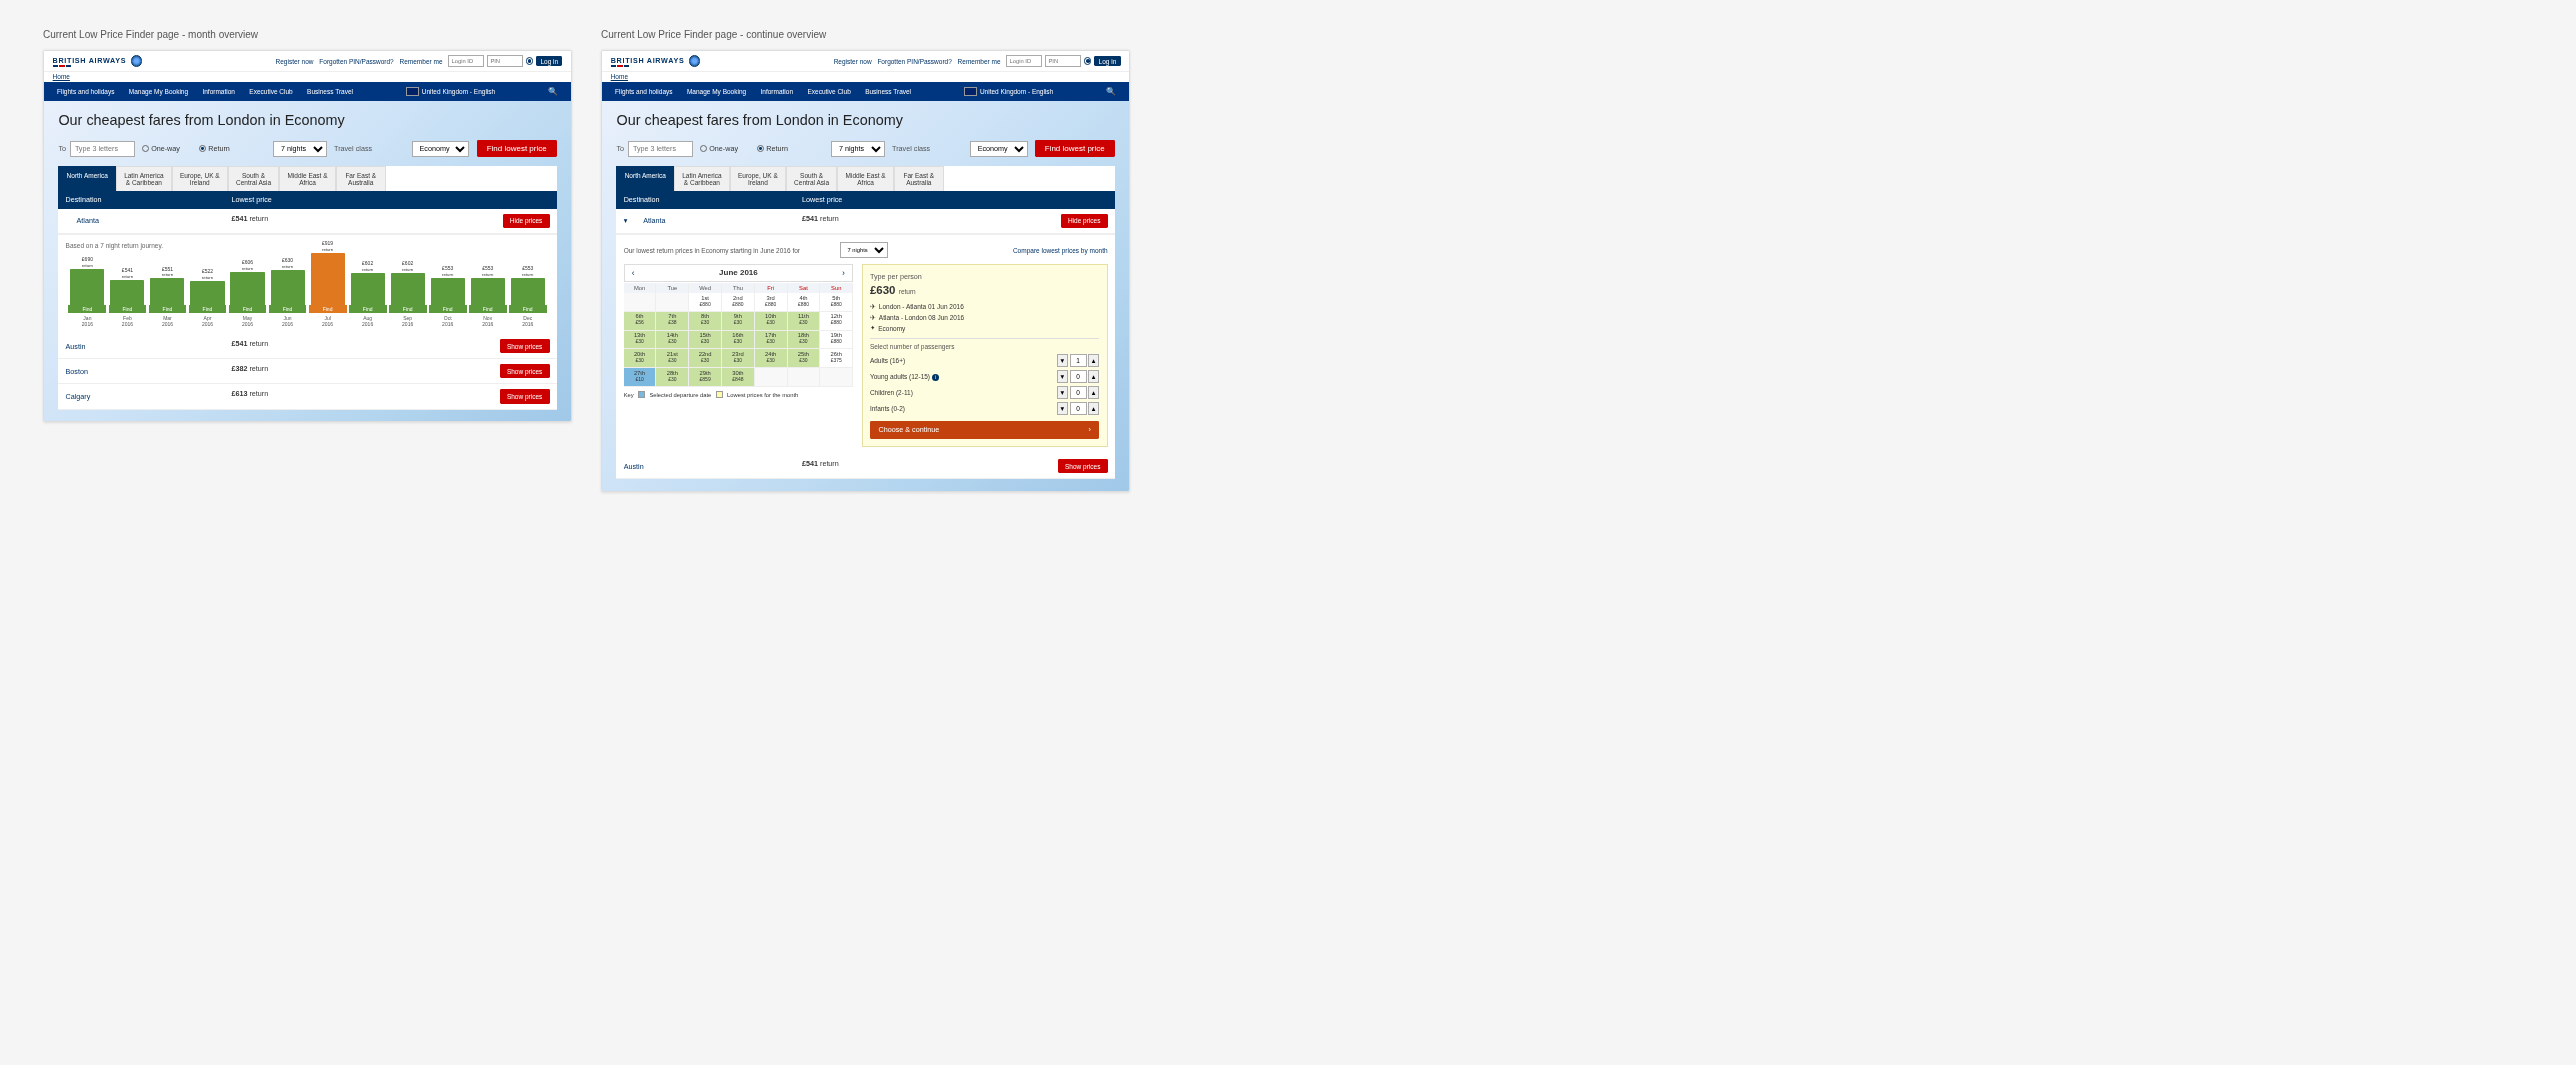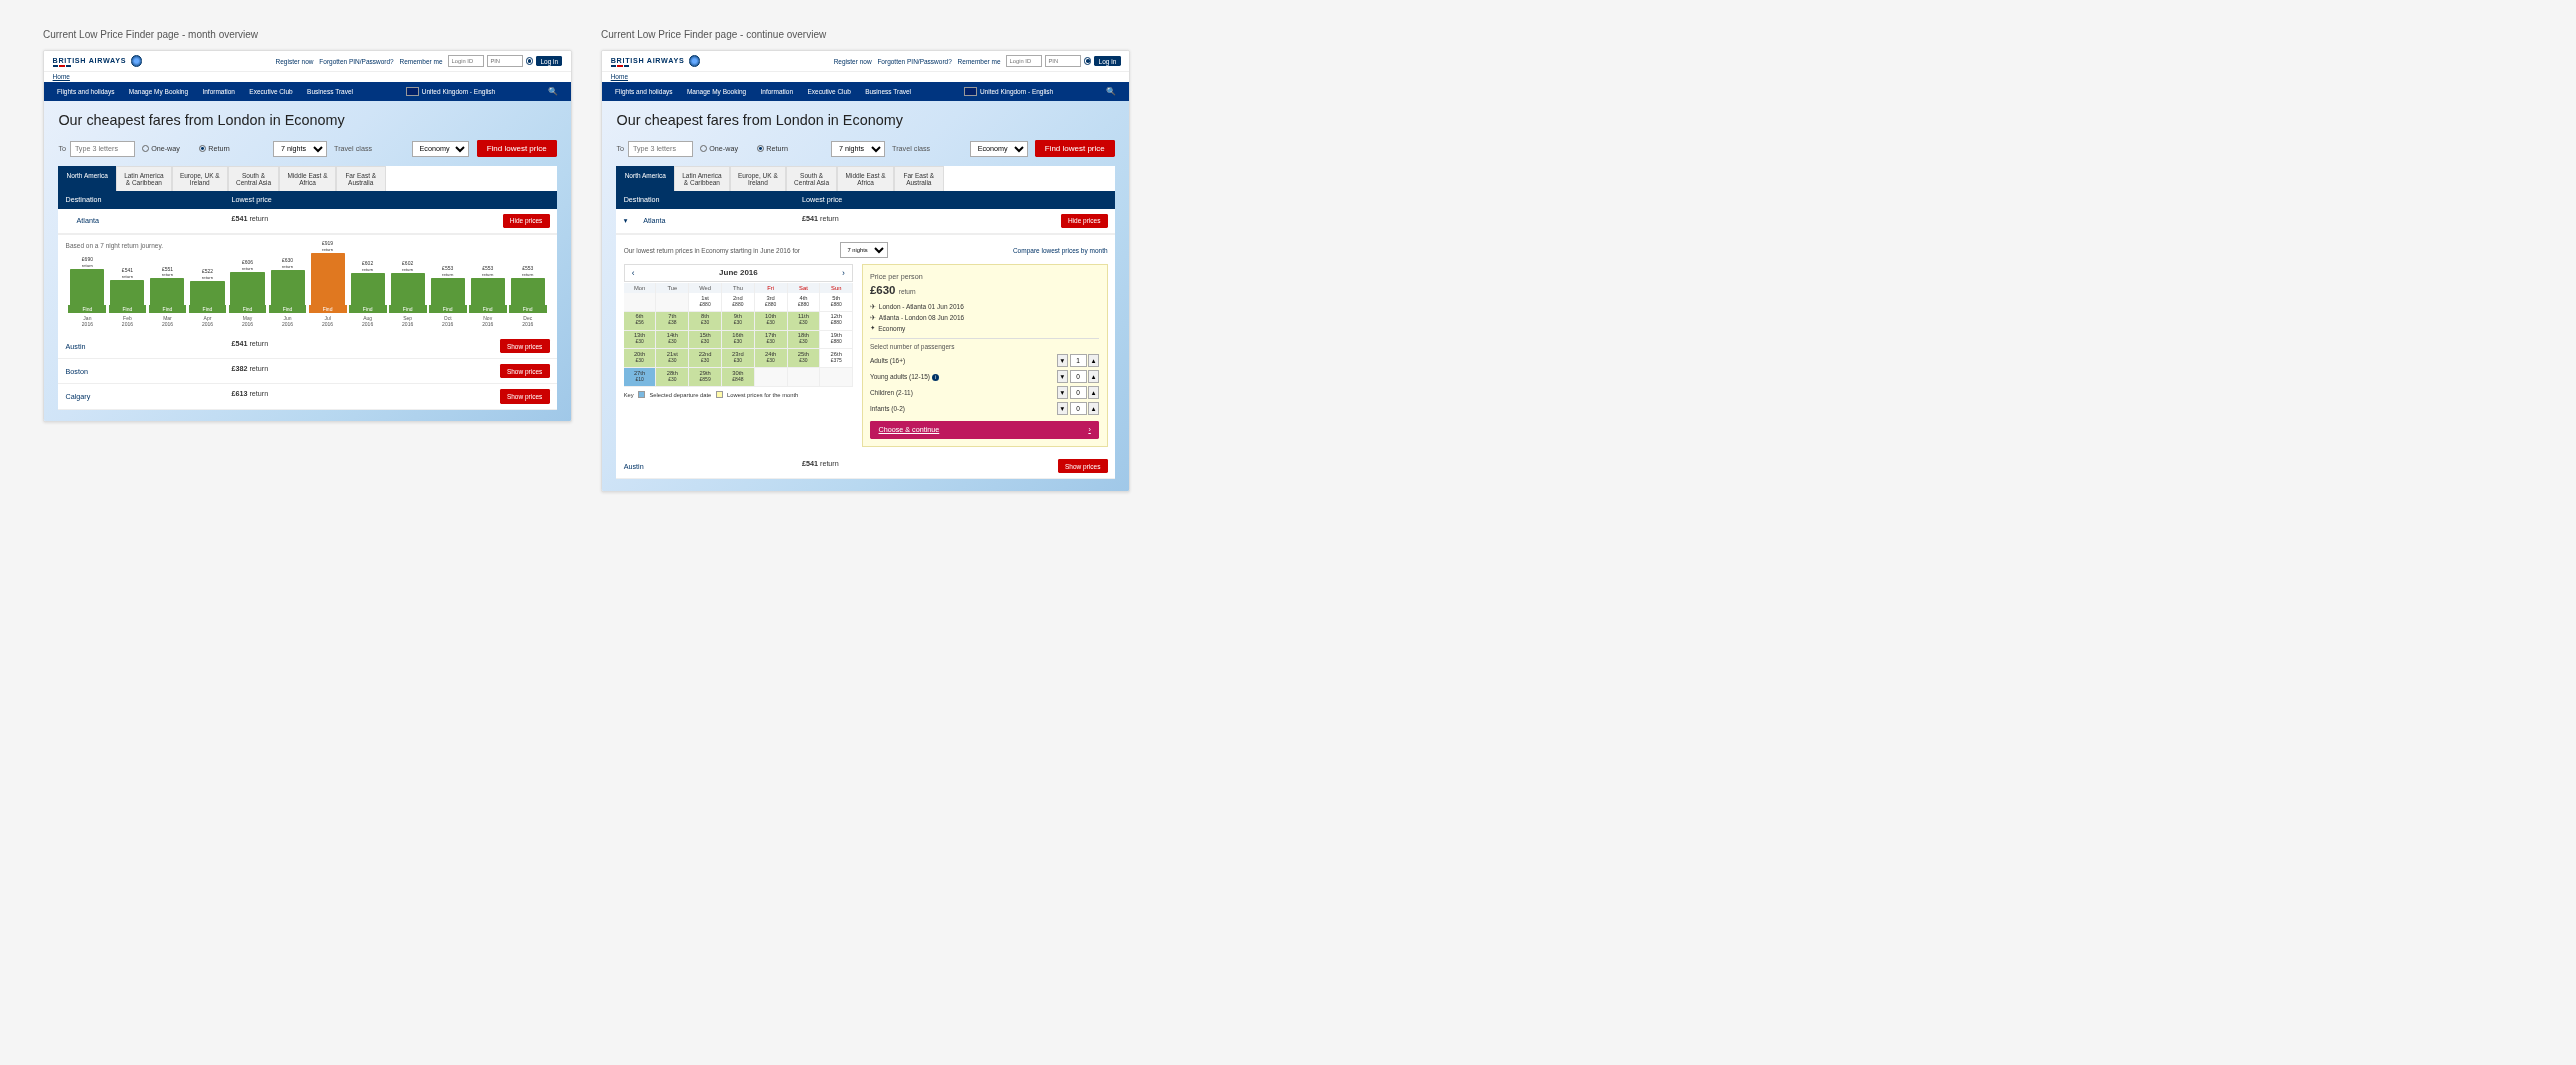--- a/index.html
+++ b/index.html
@@ -510,34 +510,33 @@
       height: 13px;
       border: 0.7px solid #aaa;
       background: #f0f0f0;
       cursor: pointer;
       font-size: 7.2px;
       display: flex;
       align-items: center;
       justify-content: center;
     }
     .choose-btn {
-      background: #be185d;
+      background: #c2410c;
       color: #fff;
       border: none;
       padding: 4.3px 8.6px;
       font-size: 7.2px;
       cursor: pointer;
       border-radius: 1.4px;
       margin-top: 5.8px;
       width: 100%;
       text-align: left;
       display: flex;
       justify-content: space-between;
       align-items: center;
-      text-decoration: underline;
     }
     .cal-key {
       display: flex;
       align-items: center;
       gap: 4.3px;
       margin-top: 4.3px;
       font-size: 5.8px;
     }
     .key-box {
       width: 7.2px; height: 7.2px;
@@ -1107,21 +1106,21 @@
                       <div class="cal-key">
                         <span>Key</span>
                         <div class="key-box blue-key"></div>
                         <span>Selected departure date</span>
                         <div class="key-box yellow-key"></div>
                         <span>Lowest prices for the month</span>
                       </div>
                     </div>
 
                     <div class="calendar-right">
-                      <div class="price-person-title">Price per person</div>
+                      <div class="price-person-title">Type per person</div>
                       <div class="price-person-amount">
                         <span>£630</span>
                         <span class="return-label">return</span>
                       </div>
                       <div class="flight-row">
                         <span class="plane-icon">✈</span>
                         <span>London - Atlanta  01 Jun 2016</span>
                       </div>
                       <div class="flight-row">
                         <span class="plane-icon">✈</span>

